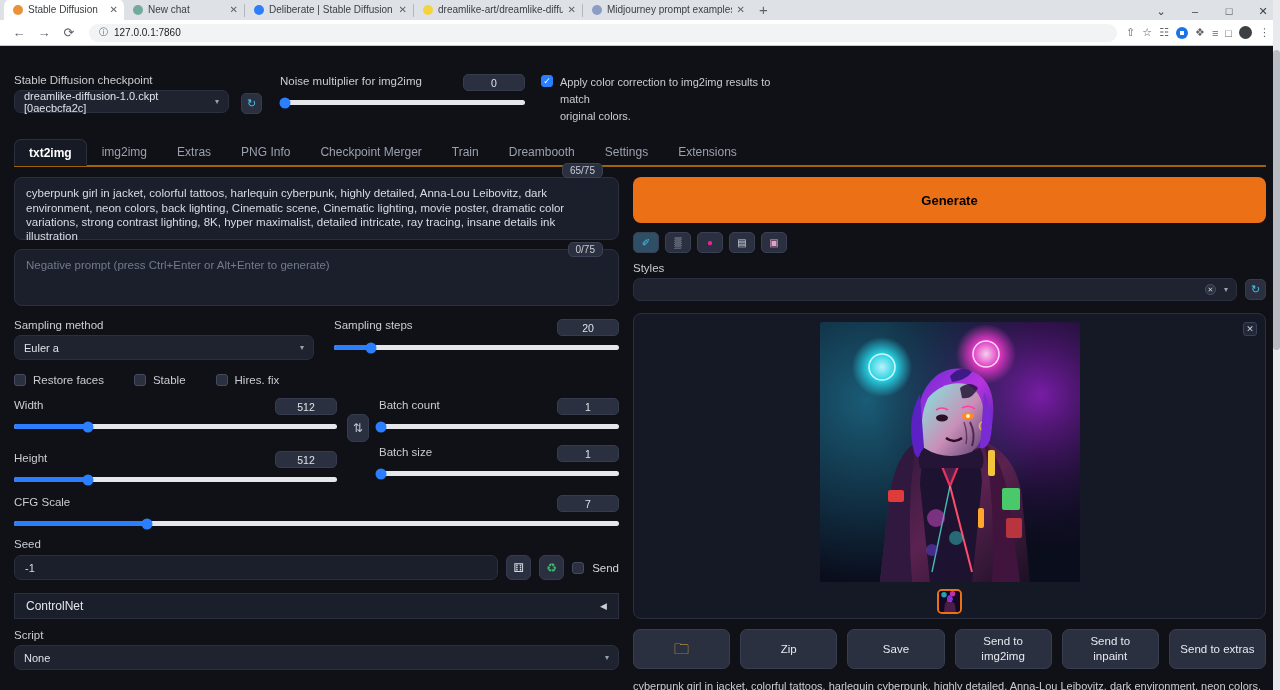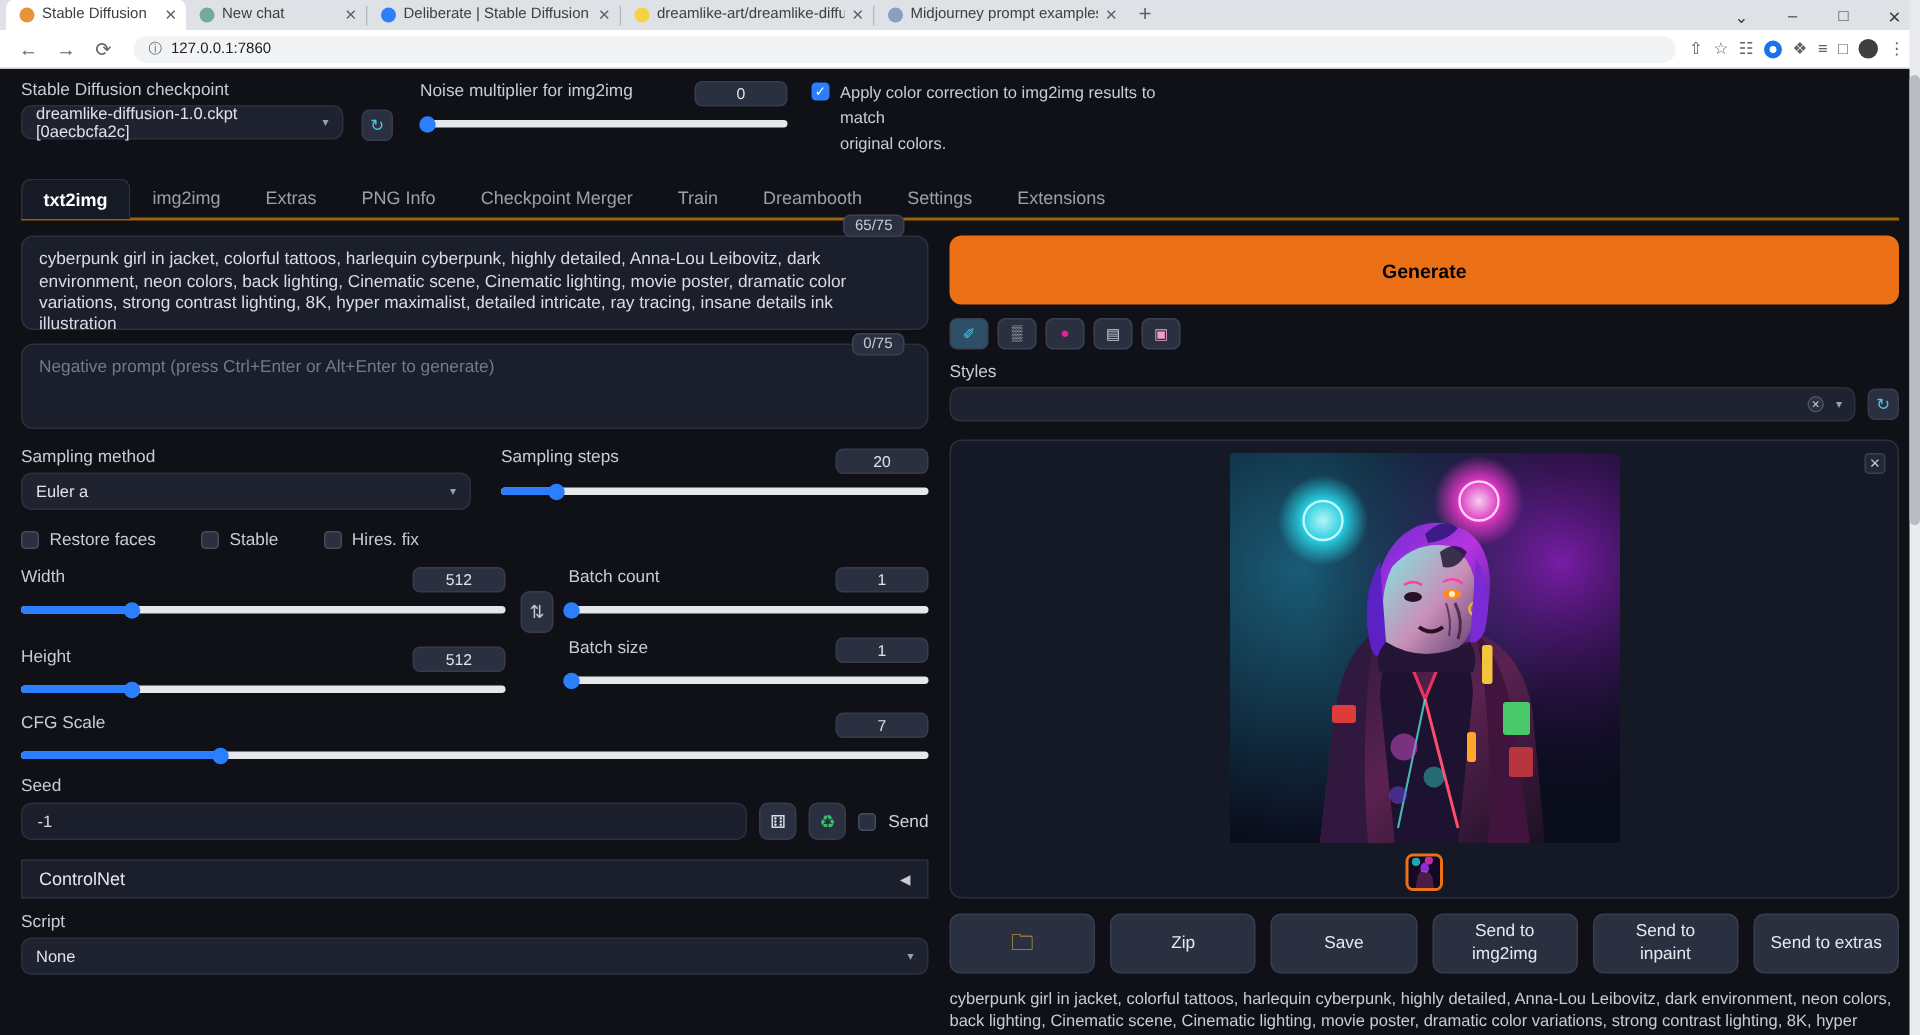--- a/index.html
+++ b/index.html
@@ -67,21 +67,21 @@
   .navicons .bluedot {
     width: 12px; height: 12px; border-radius: 50%;
     background: radial-gradient(circle, #fff 0 25%, #1a73e8 30% 100%);
     display:inline-block;
   }
 
   
   .app { padding: 8px 14px 0 14px; height: 640px; position: relative; }
   .label { font-size: 11.5px; color: #c9ccd3; margin-bottom: 4px; display:block; }
 
-  .toprow { display: flex; align-items: flex-start; gap: 12px; }
+  .toprow { display: flex; align-items: flex-start; gap: 12px; margin-top: 20px; }
   .ckpt-wrap { width: 215px; }
   .select-box {
     background: #1f2330; border: 1px solid #2b3040; border-radius: 7px;
     height: 23px; display: flex; align-items: center; justify-content: space-between;
     padding: 0 9px; font-size: 11px; color: #dfe2e8;
   }
   .select-box .caret { font-size: 8px; color: #9aa0ae; }
   .icon-btn {
     width: 21px; height: 21px; border-radius: 5px; background: #2b3040;
     border: 1px solid #363c4d; display:flex; align-items:center; justify-content:center;

